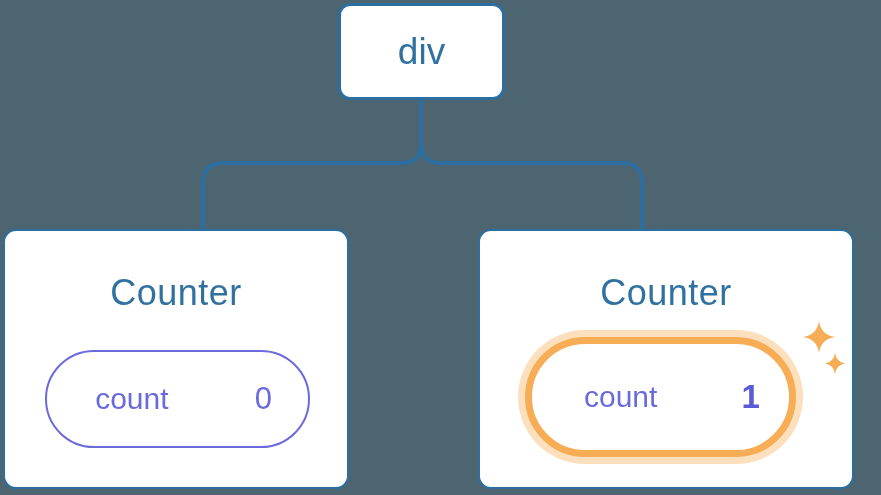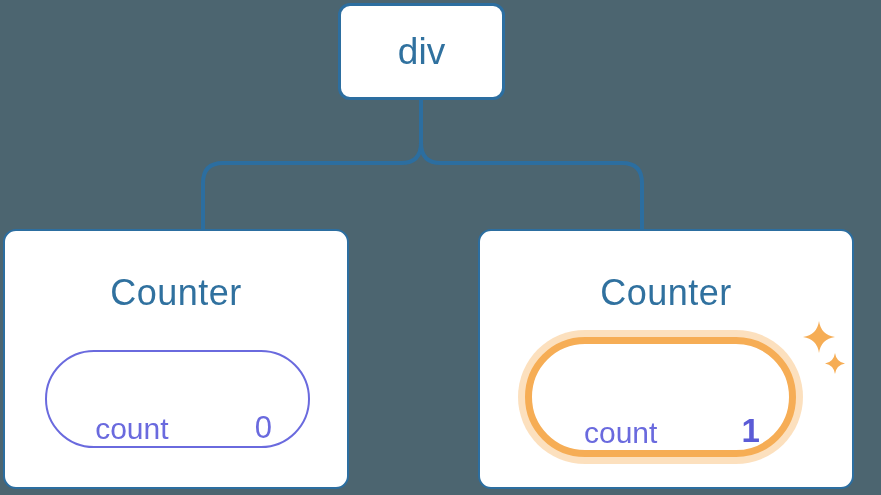--- a/index.html
+++ b/index.html
@@ -48,21 +48,21 @@
   .card-right{left:478px;width:376px;}
   .card-title{
     margin-top:41px;
     text-align:center;
     color:var(--title);
     font-size:36px;font-weight:400;
     letter-spacing:.5px;
   }
   .pill{
     position:absolute;
-    display:flex;align-items:flex-end;
+    display:flex;align-items:center;
     background:var(--card);
     border-radius:999px;
     overflow:hidden;
   }
   .pill-plain{
     left:40px;top:119px;width:265px;height:98px;
     border:2px solid var(--purple);
   }
   .pill-highlight{
     left:45px;top:106px;width:271px;height:120px;

